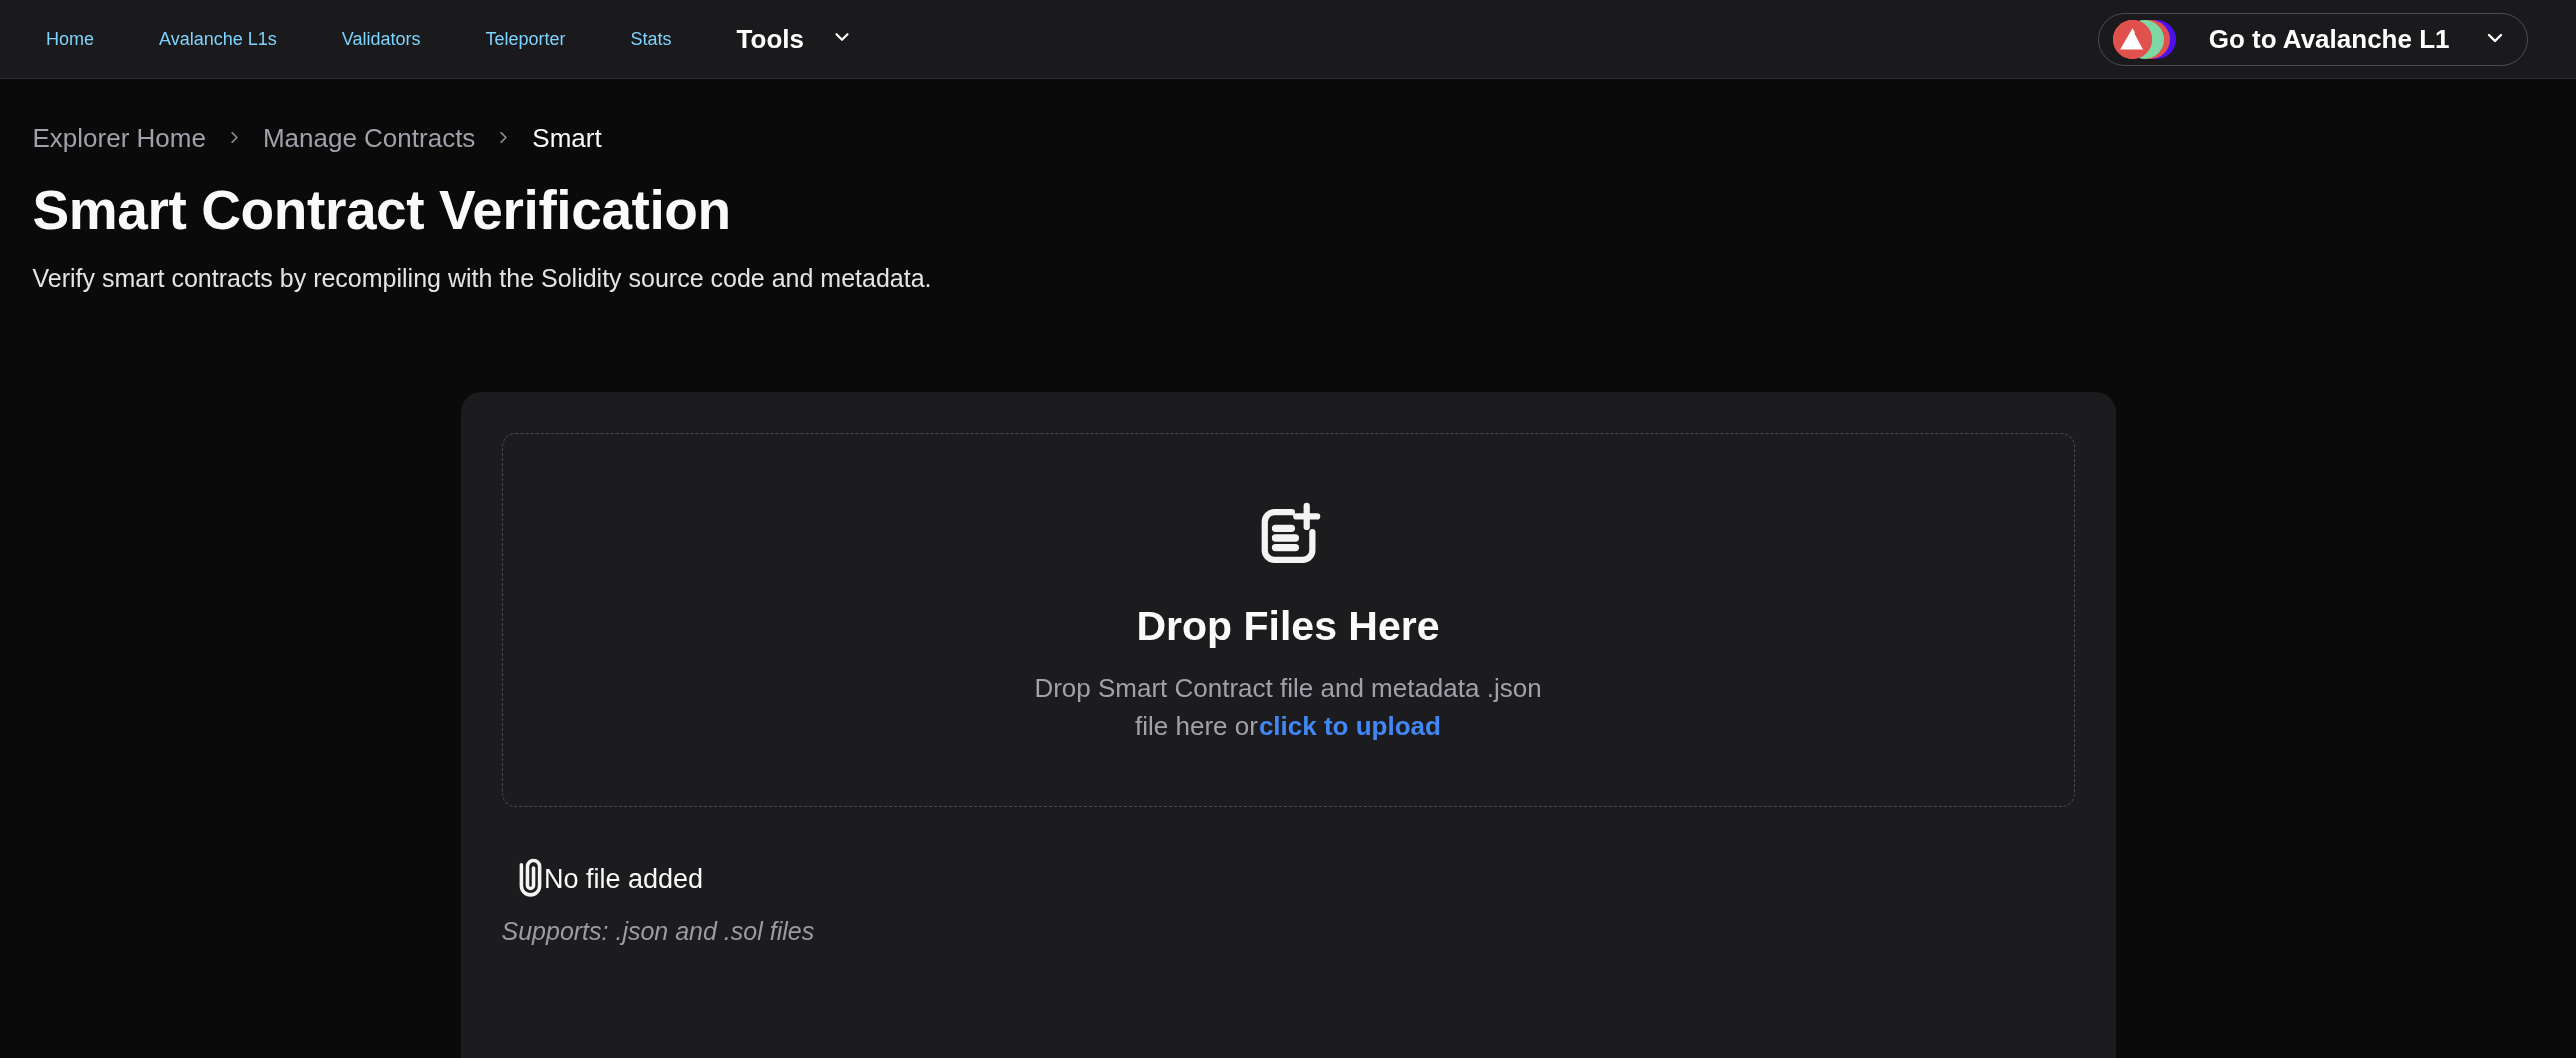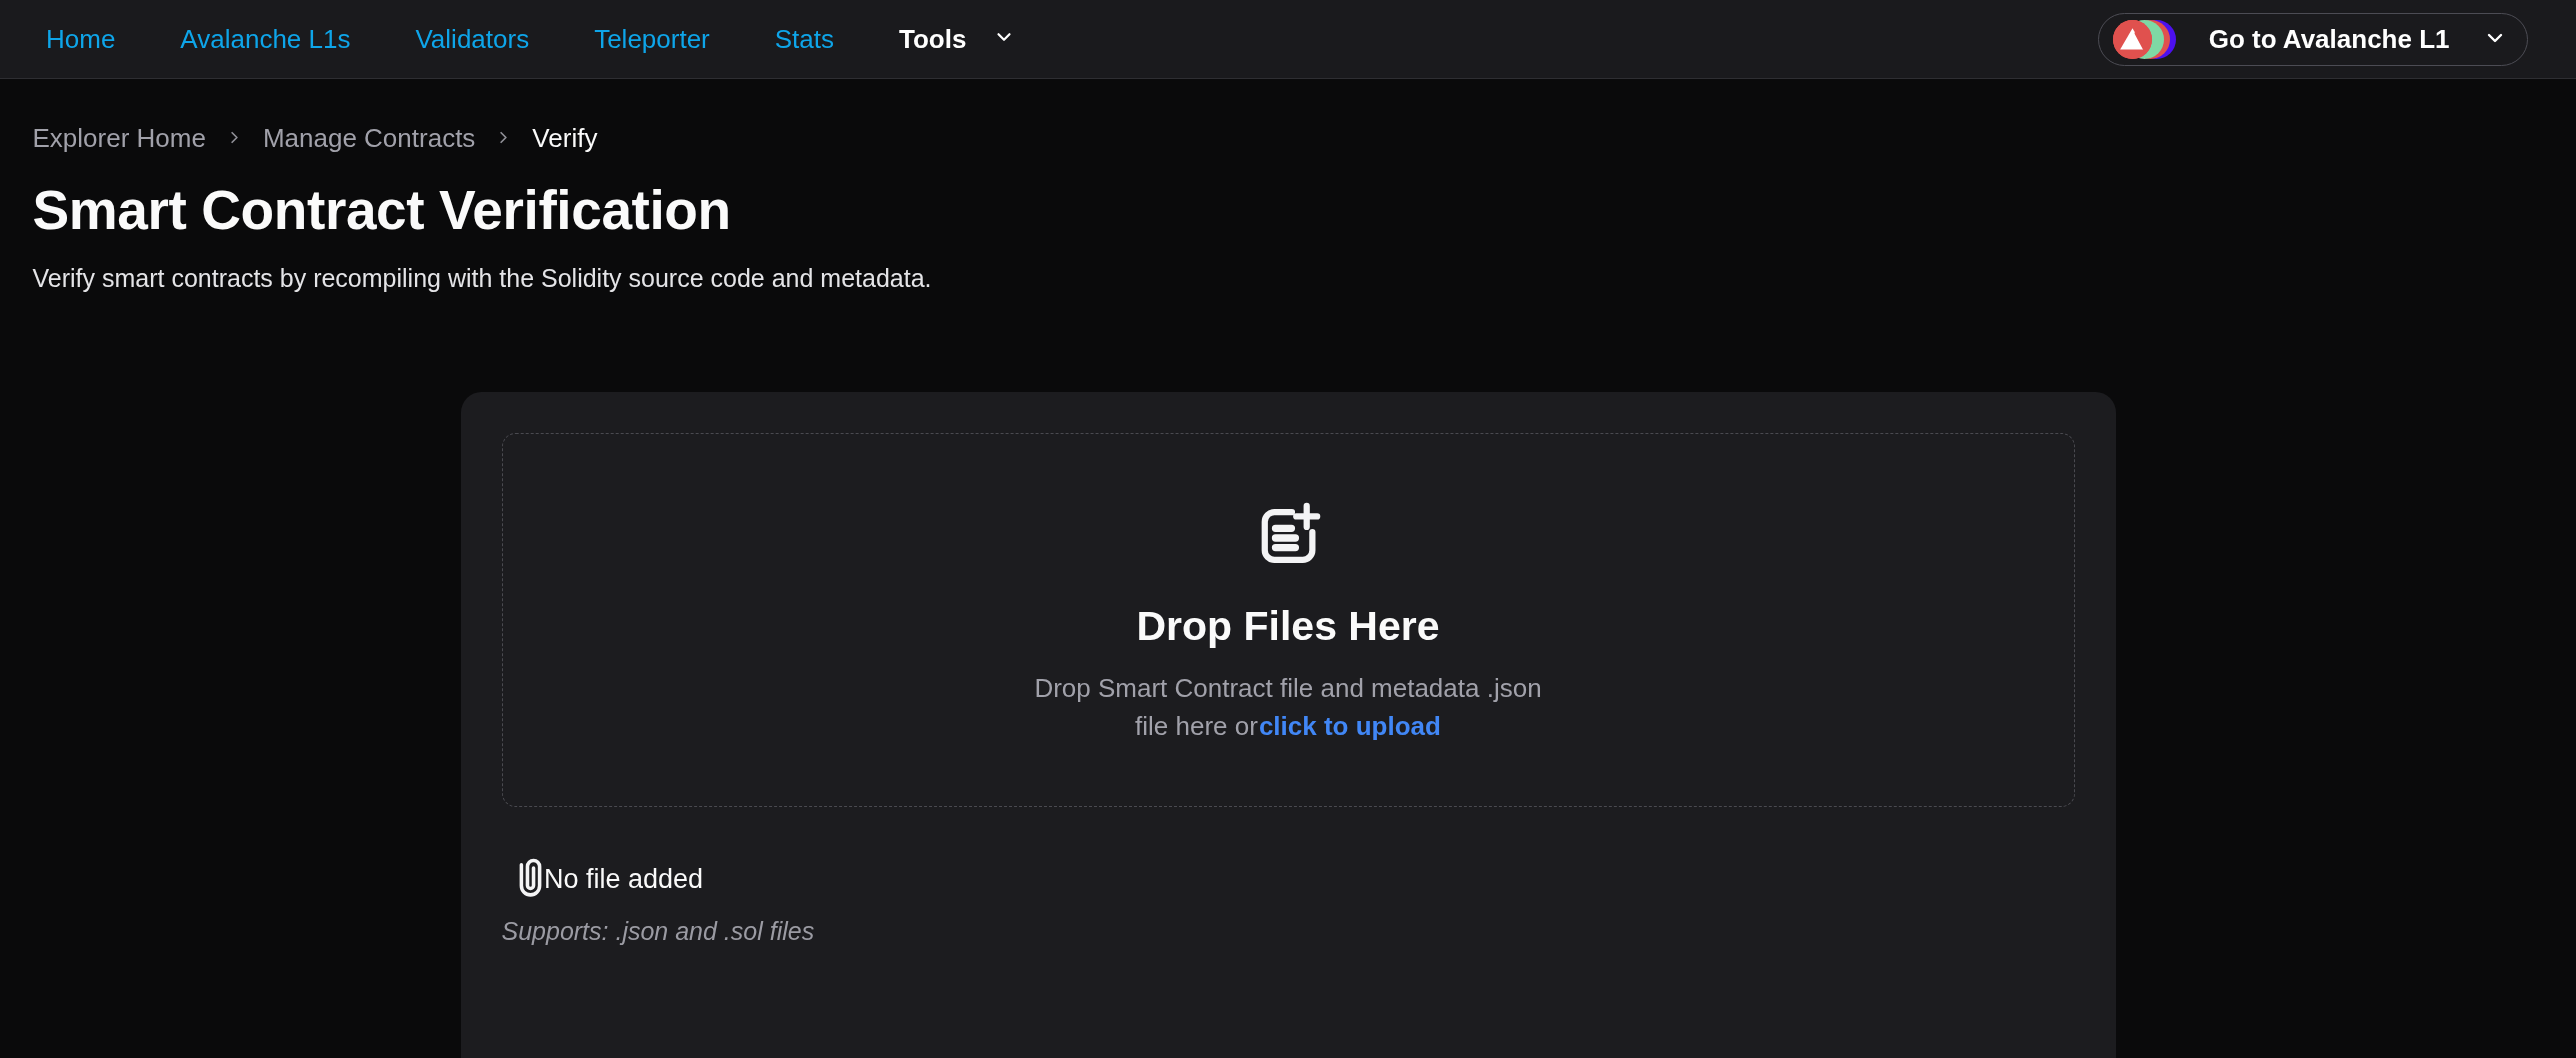--- a/index.html
+++ b/index.html
@@ -15,22 +15,22 @@
   .topnav {
     height:79px;
     background:#1a1a1d;
     border-bottom:1.7px solid #2e2e32;
     display:flex;
     align-items:center;
     padding:0 48px 0 46px;
   }
   .nav-items { display:flex; align-items:center; gap:65px; }
   .nav-item {
-    font-size:26px;
-    color:#0ea5e9;
+    font-size:18px;
+    color:#7dd3fc;
     cursor:pointer;
     white-space:nowrap;
   }
   .nav-tools {
     display:flex; align-items:center; gap:27px;
     font-size:26px; font-weight:700; color:#ffffff;
     cursor:pointer; margin-left:65px;
   }
   .chevron { display:inline-block; }
 
@@ -179,21 +179,21 @@
       <svg width="19" height="19" viewBox="0 0 24 24" fill="none" stroke="#8f8f96" stroke-width="2.2" stroke-linecap="round" stroke-linejoin="round">
           <polyline points="9 6 15 12 9 18"></polyline>
         </svg>
     </span>
     <span class="crumb">Manage Contracts</span>
     <span>
       <svg width="19" height="19" viewBox="0 0 24 24" fill="none" stroke="#8f8f96" stroke-width="2.2" stroke-linecap="round" stroke-linejoin="round">
           <polyline points="9 6 15 12 9 18"></polyline>
         </svg>
     </span>
-    <span class="crumb current">Verify</span>
+    <span class="crumb current">Smart</span>
   </div>
 
   <h1 class="page-title">Smart Contract Verification</h1>
   <div class="page-subtitle">Verify smart contracts by recompiling with the Solidity source code and metadata.</div>
 
   <div class="card">
 
     <div class="dropzone">
       <span class="dz-icon">
         <svg width="68" height="68" viewBox="0 0 24 24" fill="none" stroke="#f4f4f5" stroke-linecap="round" stroke-linejoin="round">

